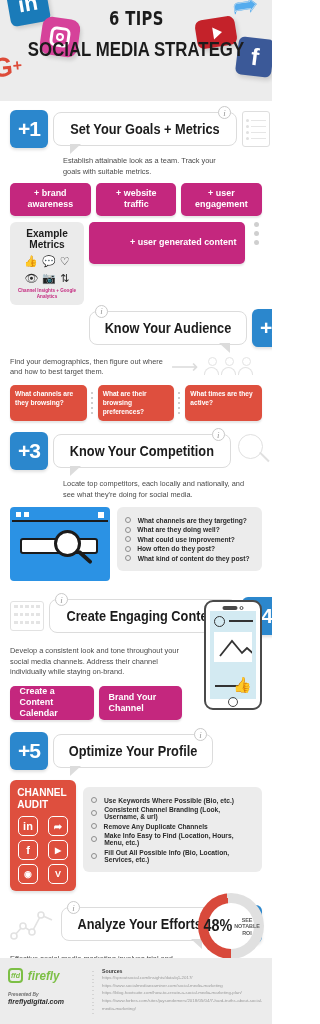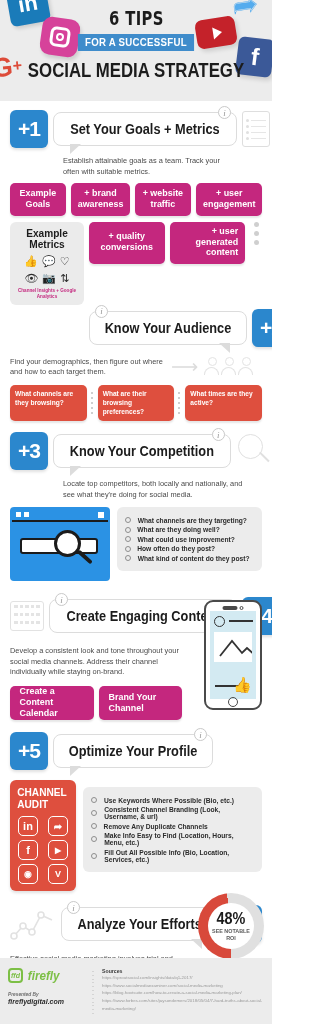--- a/index.html
+++ b/index.html
@@ -184,21 +184,21 @@
   .agrid span{ width:20px;height:20px;border:1.8px solid #fff;border-radius:5px;
                display:flex;align-items:center;justify-content:center;font-size:11px;font-weight:900;}
 
   
   .doodle { width:46px;height:36px;position:relative;flex:0 0 auto;}
 
   
   .donut { position:absolute; right:8px; width:66px;height:66px;border-radius:50%;
            display:flex;align-items:center;justify-content:center; }
   .donut .hole { width:46px;height:46px;border-radius:50%;background:#fff;
-                 display:flex;flex-direction:column;align-items:center;justify-content:center;}
+                 display:flex;flex-direction:row;align-items:center;justify-content:center;}
   .donut .pct { font-weight:900;font-size:16px;color:#1c1c1c;line-height:1; transform:scaleX(0.9);}
   .donut .cap { font-weight:800;font-size:5.4px;color:#5c5c5c;line-height:1.2;text-align:center;margin-top:1px;}
 
   
   .cta { background:#c4277e;color:#fff;border-radius:5px;
          font-weight:900;font-size:15px;padding:9px 8px 10px;
          width:178px; text-align:center; transform:scaleX(1);
          box-shadow:0 2px 3px rgba(0,0,0,.12);}
 
   
@@ -231,21 +231,20 @@
     </div>
     <div class="sicon si-gp">G<sup style="font-size:16px">+</sup></div>
     <div class="sicon si-tw">➦</div>
     <div class="sicon si-yt">
         <div class="yt-play"></div>
       </div>
     <div class="sicon si-fb">f</div>
 
     <div class="hdr-title-wrap">
       <div class="hdr-line1">6 TIPS</div>
-      <div><span class="hdr-badge">FOR A SUCCESSFUL</span></div>
       <div class="hdr-line3">SOCIAL MEDIA STRATEGY</div>
     </div>
   </div>
 
   <div class="sec">
     <div class="rowhead">
       <div class="num">+1</div>
       <div class="bubble">
         <span class="btxt">Set Your Goals + Metrics</span>
         <span class="info-i r">i</span>
@@ -264,26 +263,23 @@
             <i></i>
             <b></b>
           </div>
         <div class="nl">
             <i></i>
             <b></b>
           </div>
       </div>
     </div>
 
-    <div class="para" style="margin:8px 0 0 53px; width:165px;">Establish attainable goals as a team. Track your often with suitable metrics.</div>
+    <div class="para" style="margin:8px 0 0 53px; width:165px;">Establish attainable look as a team. Track your goals with suitable metrics.</div>
 
     <div class="pillrow">
-      <div class="pill">
-          <span class="inner">Example Goals</span>
-        </div>
       <div class="pill">
           <span class="inner">+ brand awareness</span>
         </div>
       <div class="pill">
           <span class="inner">+ website traffic</span>
         </div>
       <div class="pill">
           <span class="inner">+ user engagement</span>
         </div>
     </div>
@@ -296,23 +292,20 @@
           <span>💬</span>
           <span>♡</span>
         </div>
         <div class="micons">
           <span>👁</span>
           <span>📷</span>
           <span>⇅</span>
         </div>
         <div class="mcap">Channel Insights + Google Analytics</div>
       </div>
-      <div class="pill" style="height:42px;">
-          <span class="inner">+ quality conversions</span>
-        </div>
       <div class="pill right" style="height:42px;">
           <span class="inner">+ user generated content</span>
         </div>
       <div class="dots3">
           <i></i>
           <i></i>
           <i></i>
         </div>
     </div>
   </div>
@@ -322,21 +315,21 @@
       <div style="width:74px;flex:0 0 auto;"></div>
       <div class="bubble">
         <span class="btxt">Know Your Audience</span>
         <span class="info-i l">i</span>
         <span class="tail right"></span>
       </div>
       <div class="num">+2</div>
     </div>
 
     <div style="display:flex;align-items:flex-start;margin-top:10px;gap:6px;">
-      <div class="para" style="width:155px;">Find your demographics, then figure out where and how to each target them.</div>
+      <div class="para" style="width:155px;">Find your demographics, then figure out where and how to best target them.</div>
       <div class="arrow-r">⟶</div>
       <div class="people">
         <div class="person">
             <div class="hd"></div>
             <div class="bd"></div>
           </div>
         <div class="person">
             <div class="hd"></div>
             <div class="bd"></div>
           </div>
@@ -375,21 +368,21 @@
         <span class="btxt">Know Your Competition</span>
         <span class="info-i r">i</span>
         <span class="tail left"></span>
       </div>
       <div class="mag-out">
           <div class="c"></div>
           <div class="h"></div>
         </div>
     </div>
 
-    <div class="para" style="margin:9px 0 0 53px;width:190px;">Locate top competitors, both locally and nationally, and see what they're doing for social media.</div>
+    <div class="para" style="margin:9px 0 0 53px;width:190px;">Locate top competitors, each locally and nationally, and see what they're doing for social media.</div>
 
     <div style="display:flex;gap:7px;margin-top:7px;align-items:flex-start;">
       <div class="browser">
         <div class="bar">
             <i></i>
             <i></i>
             <span class="rsq"></span>
           </div>
         <div class="body">
           <div class="fld"></div>

